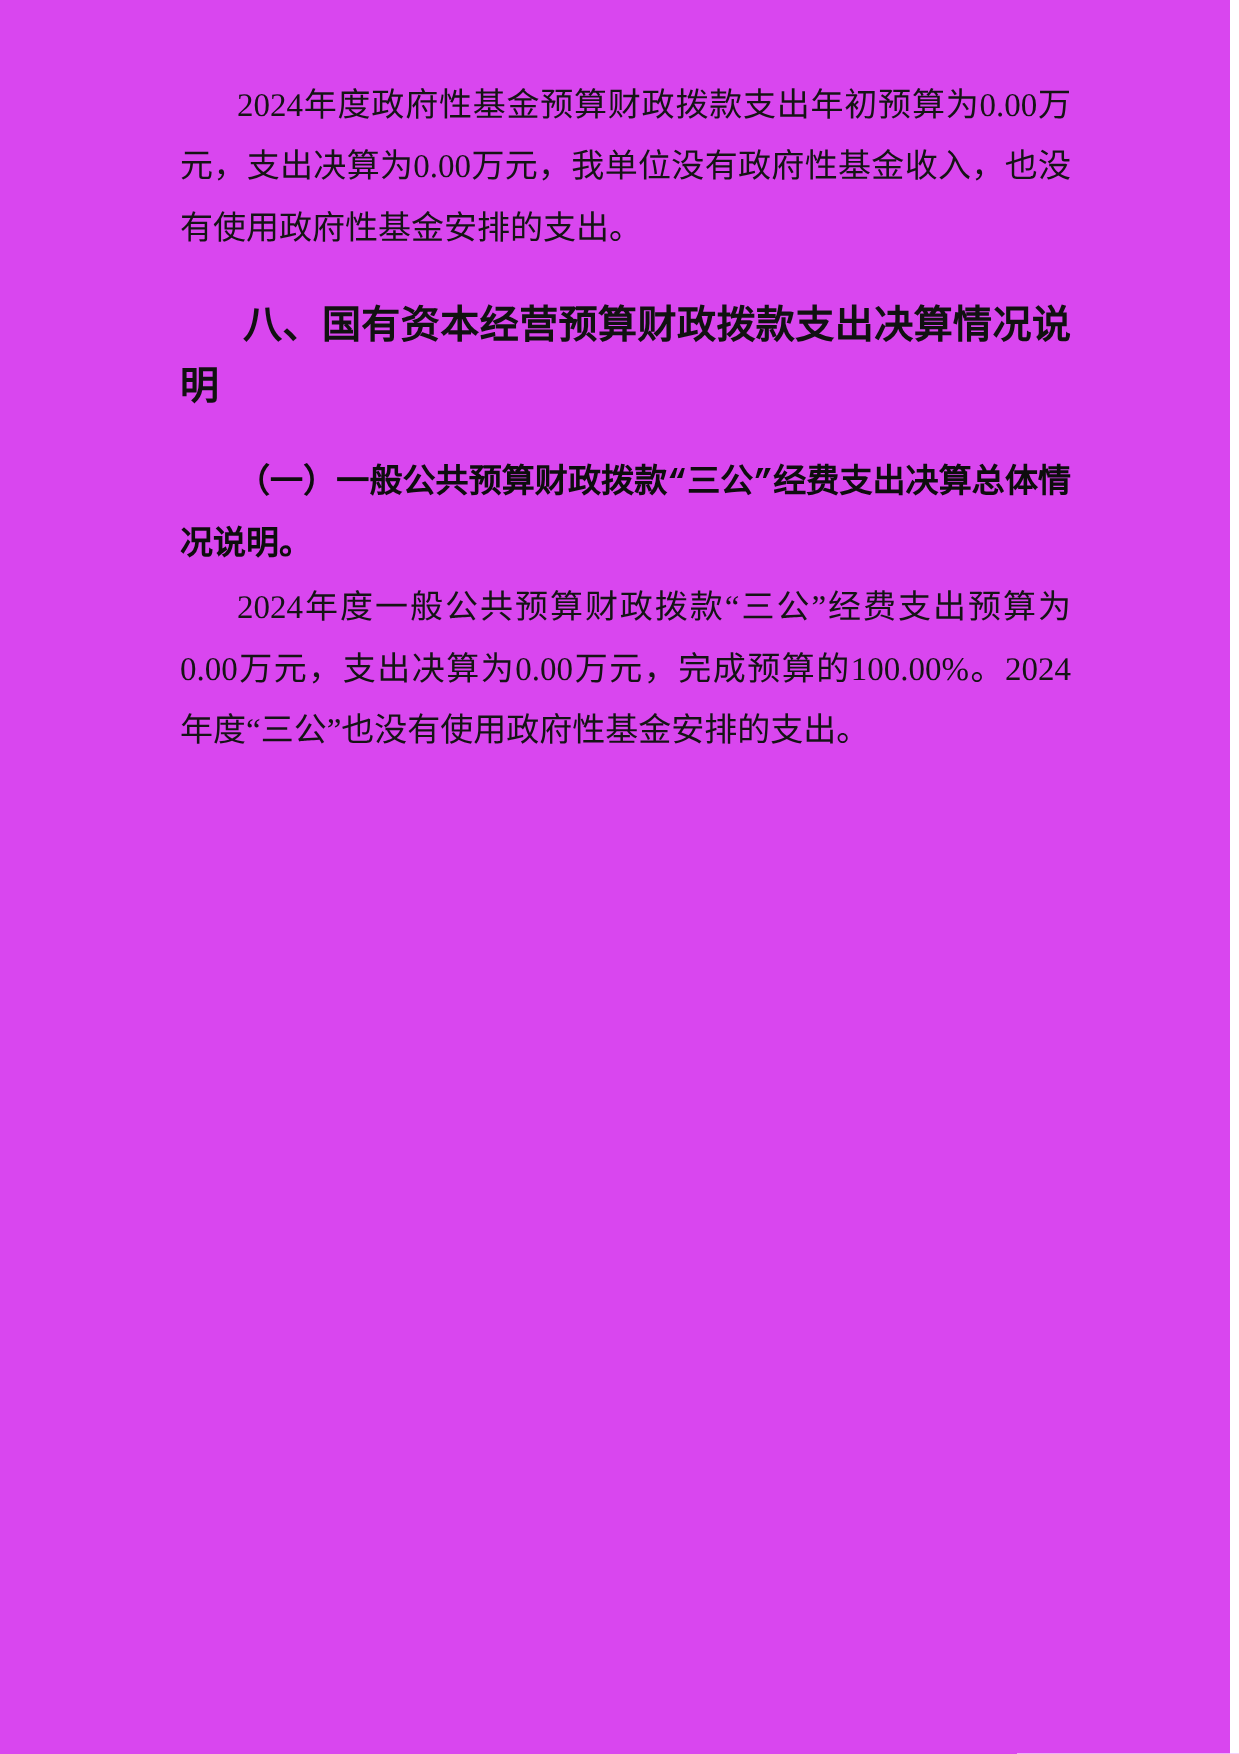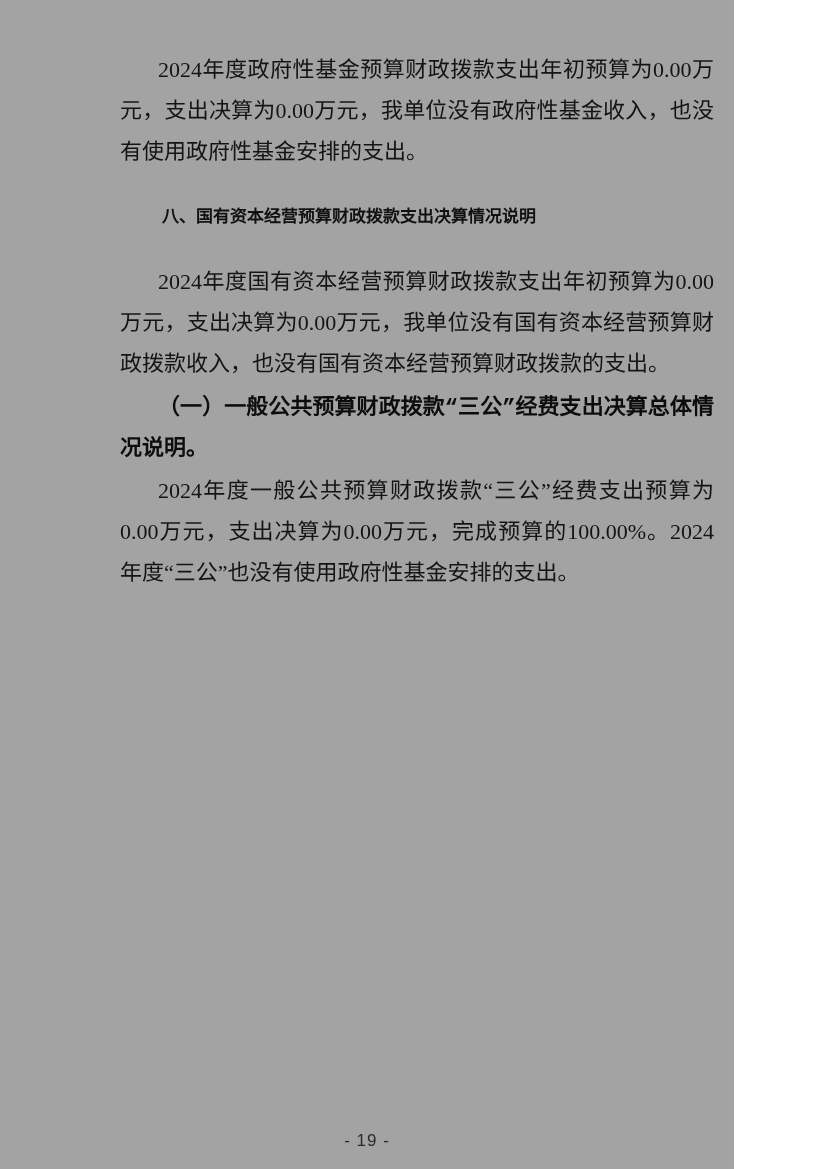--- a/index.html
+++ b/index.html
@@ -2,23 +2,23 @@
 <html lang="zh-CN"><head>
 <meta charset="utf-8">
 <style>
   html, body {
     margin: 0;
     padding: 0;
     background: #ffffff;
   }
   .page {
     position: relative;
-    width: 734px;
+    width: 820px;
     height: 1169px;
-    background: #a3a3a3;
+    background: #d946ef;
     color: #141414;
     overflow: hidden;
     font-family: "Liberation Serif", "DejaVu Serif", serif;
   }
   .content {
     position: absolute;
     left: 120px;
     top: 49px;
     width: 594px;
   }
@@ -30,21 +30,21 @@
     text-align: justify;
     text-align-last: left;
     text-justify: inter-character;
     text-indent: 38px;
     font-family: "Liberation Serif", "DejaVu Serif", serif;
     font-weight: 400;
   }
   
   .heading-hei {
     margin: 24px 0;
-    font-size: 17px;
+    font-size: 26px;
     line-height: 41px;
     font-weight: 700;
     text-align: justify;
     text-align-last: left;
     text-justify: inter-character;
     text-indent: 42px;
     font-family: "Liberation Sans", "DejaVu Sans", sans-serif;
     color: #111111;
   }
   
@@ -76,26 +76,22 @@
 </style>
 </head>
 <body>
 
 <div class="page">
   <main class="content">
     <p class="body-para">2024年度政府性基金预算财政拨款支出年初预算为0.00万元，支出决算为0.00万元，我单位没有政府性基金收入，也没有使用政府性基金安排的支出。</p>
 
     <h2 class="heading-hei">八、国有资本经营预算财政拨款支出决算情况说明</h2>
 
-    <p class="body-para">2024年度国有资本经营预算财政拨款支出年初预算为0.00万元，支出决算为0.00万元，我单位没有国有资本经营预算财政拨款收入，也没有国有资本经营预算财政拨款的支出。</p>
 
 
     <h3 class="subheading-kai">（一）一般公共预算财政拨款“三公”经费支出决算总体情况说明。</h3>
 
     <p class="body-para">2024年度一般公共预算财政拨款“三公”经费支出预算为0.00万元，支出决算为0.00万元，完成预算的100.00%。2024年度“三公”也没有使用政府性基金安排的支出。</p>
 
 
   </main>
 
-  <footer class="page-footer">
-    <span class="page-number">- 19 -</span>
-  </footer>
 </div>
 
 </body></html>

